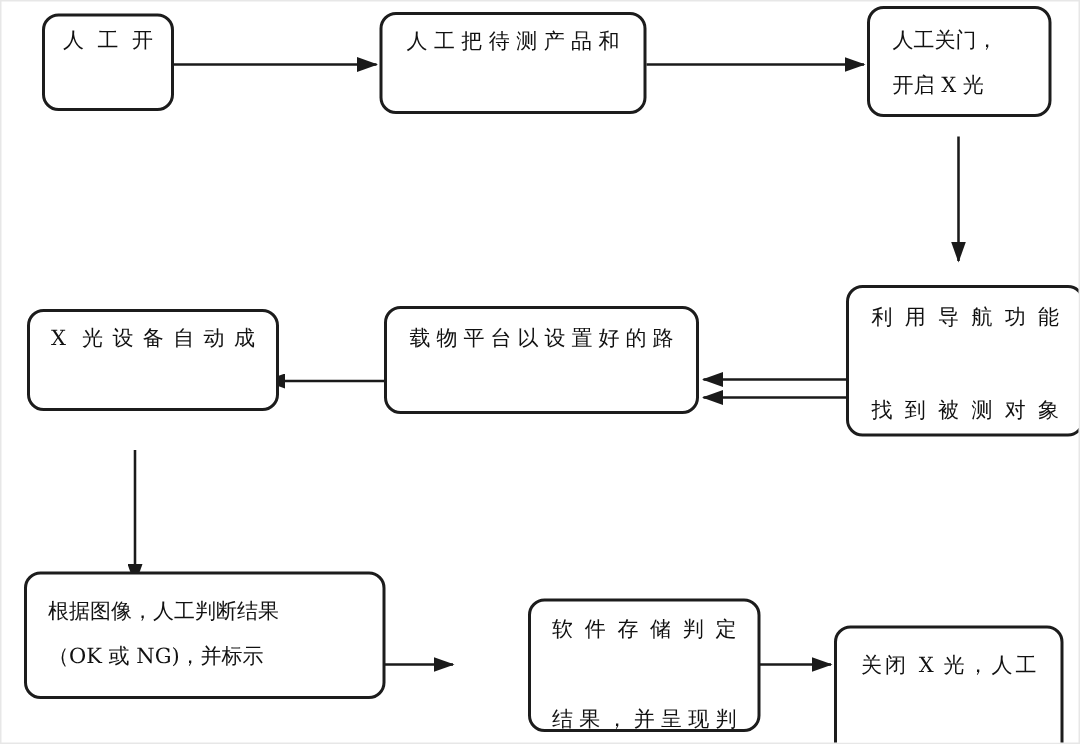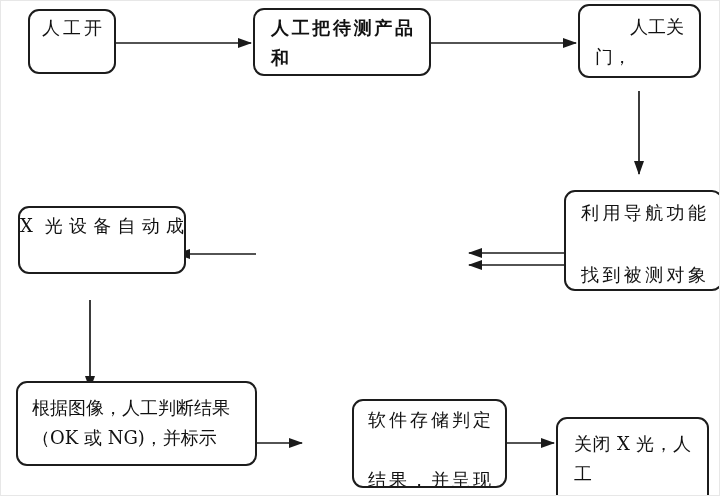--- a/index.html
+++ b/index.html
@@ -18,21 +18,21 @@
     position: absolute;
     left: 0; top: 0;
     width: 720px; height: 496px;
   }
   .node {
     position: absolute;
     box-sizing: border-box;
     border: 2px solid #1c1c1c;
     border-radius: 11px;
     background: #ffffff;
-    font-size: 18px;
+    font-size: 14px;
     line-height: 30px;
     overflow: hidden;
   }
   .node .tline { text-align: justify; text-align-last: left; }
   .node .tline:after { content: ""; display: inline-block; width: 100%; }
   .node .tline.lastline:after { content: none; }
   .node .tline.lastline { text-align: right; }
 </style>
 </head>
 <body>
@@ -54,35 +54,39 @@
     <line x1="89" y1="299" x2="89" y2="388" stroke="#1a1a1a" stroke-width="1.7" marker-end="url(#ah)"></line>
     <line x1="237" y1="442" x2="301" y2="442" stroke="#1a1a1a" stroke-width="1.7" marker-end="url(#ah)"></line>
     <line x1="458" y1="442" x2="553" y2="442" stroke="#1a1a1a" stroke-width="1.7" marker-end="url(#ah)"></line>
   </svg>
 
   <div class="node" style="left:27px; top:8px; width:88px; height:65px; padding:2px 12px; line-height:29px;">
     <div class="tline">人工开</div>
     <div class="tline lastline">门上料</div>
   </div>
 
-  <div class="node" style="left:252px; top:7px; width:178px; height:68px; padding:3px 16px;font-weight:bold;">
+  <div class="node" style="left:252px; top:7px; width:178px; height:68px; padding:3px 16px;">
     <div class="tline">人工把待测产品和</div>
 
   </div>
 
   <div class="node" style="left:577px; top:3px; width:123px; height:74px; padding:6px 15px;">
     <div class="tline lastline">人工关门，</div>
     <div class="tline lastline">开启 X 光</div>
   </div>
 
-  <div class="node" style="left:17px; top:205px; width:168px; height:68px; padding:3px 0;">
+  <div class="node" style="left:17px; top:205px; width:168px; height:68px; padding:3px 14px;">
     <div class="tline">X 光设备自动成</div>
 
   </div>
 
+  <div class="node" style="left:255px; top:203px; width:210px; height:72px; padding:5px 15px;">
+    <div class="tline">载物平台以设置好的路</div>
+
+  </div>
 
   <div class="node" style="left:563px; top:189px; width:159px; height:101px; padding:5px 15px; line-height:31px;">
     <div class="tline">利用导航功能</div>
     <div class="tline">找到被测对象</div>
 
   </div>
 
   <div class="node" style="left:15px; top:380px; width:241px; height:85px; padding:10px 14px;">
     <div class="tline lastline">根据图像，人工判断结果</div>
     <div class="tline lastline">（OK 或 NG)，并标示</div>

